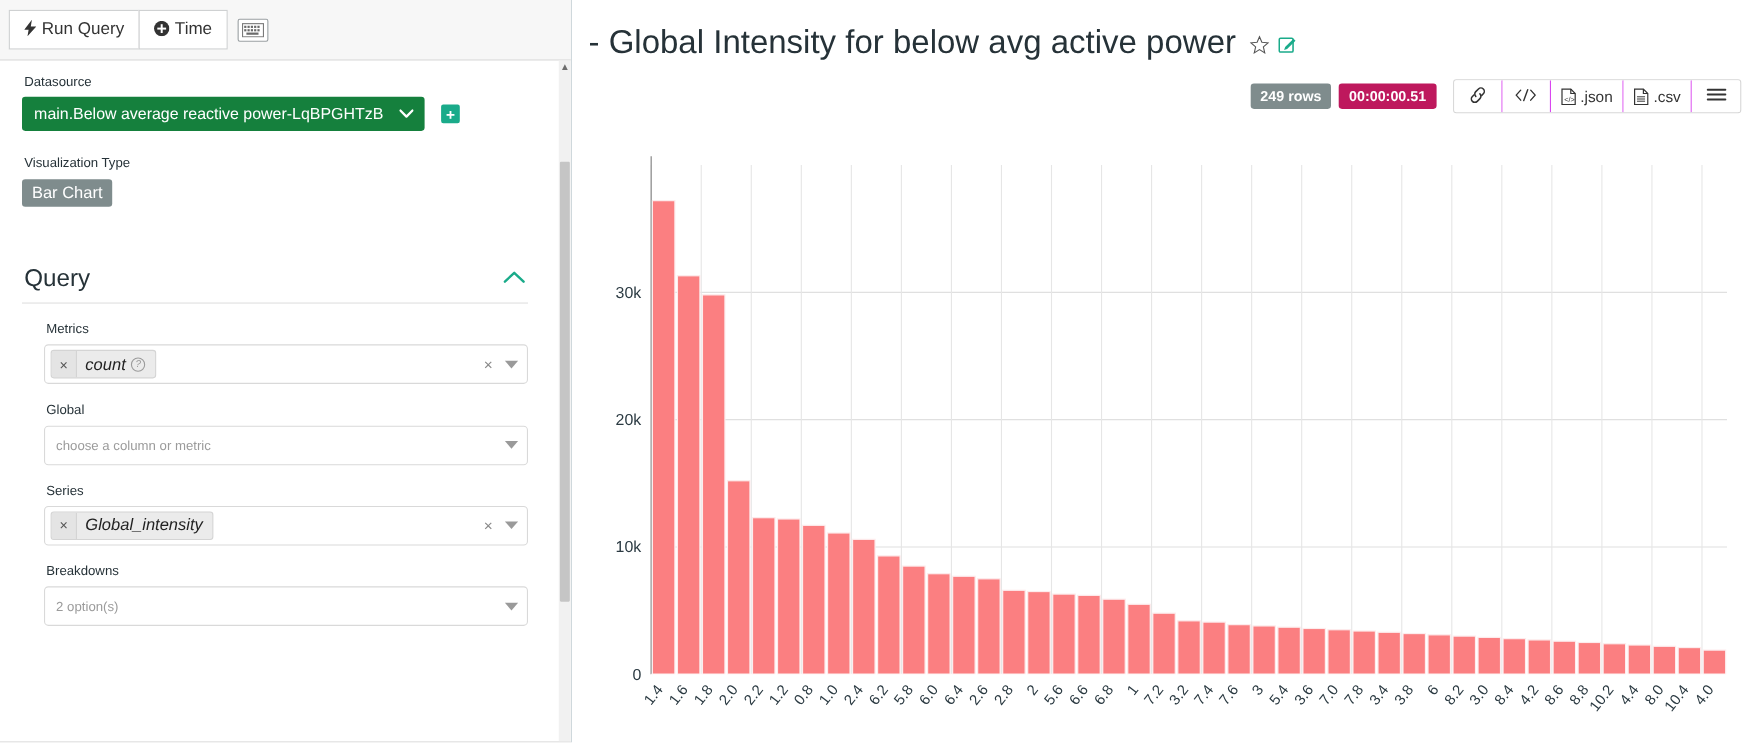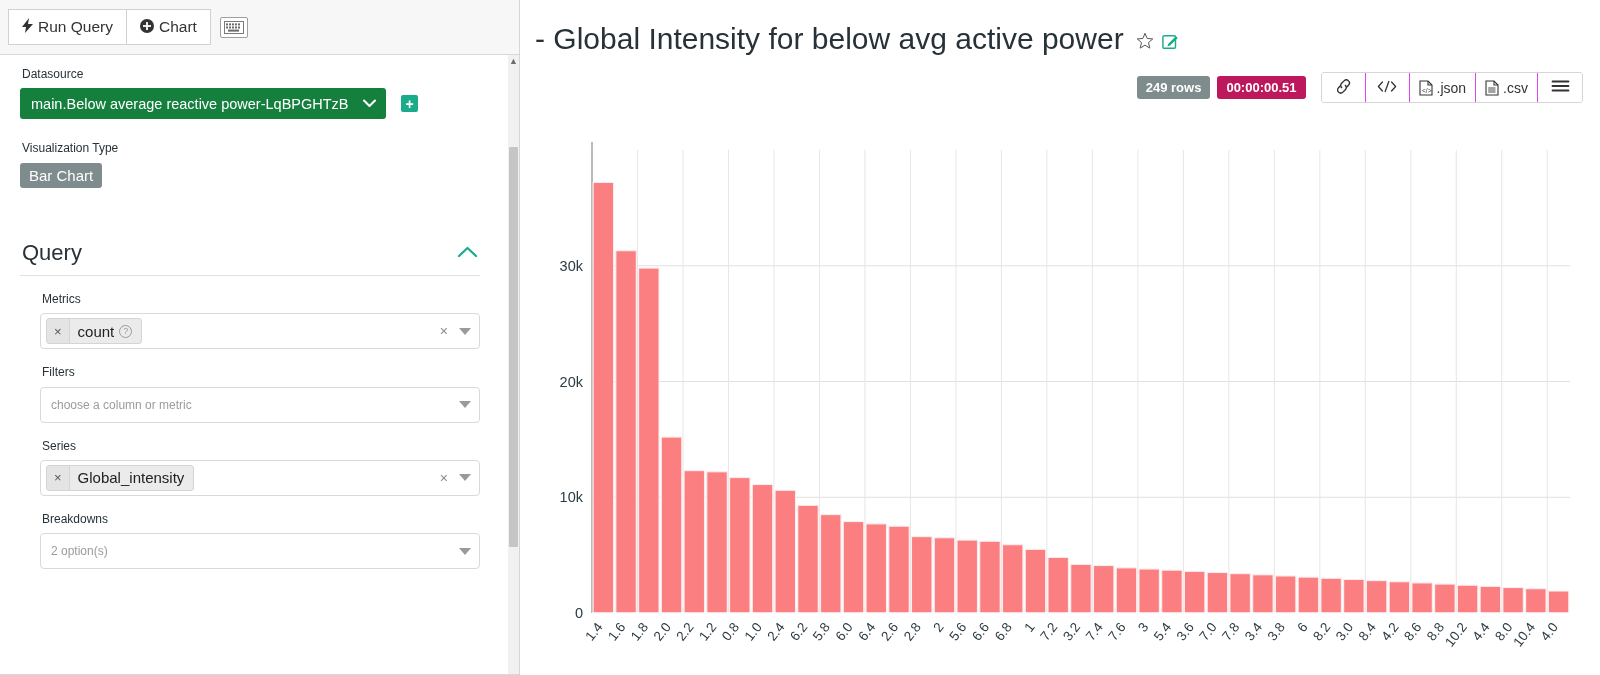--- a/index.html
+++ b/index.html
@@ -153,21 +153,21 @@
     color: #222;
     overflow: hidden;
   }
   .token .tok-x {
     padding: 0 7px; height: 100%;
     display: flex; align-items: center;
     color: #555; font-size: 13px;
     border-right: 1px solid #d4d4d4;
     background: #e4e4e4;
   }
-  .token .tok-label { padding: 0 9px 0 8px; display:flex; align-items:center; }
+  .token .tok-label { padding: 0 9px 0 8px; display:flex; align-items:center;font-style:italic; }
   .tok-help {
     margin-left: 5px; width: 13px; height: 13px; border-radius: 50%;
     border: 1px solid #9b9b9b; color: #9b9b9b;
     font-size: 9px; display: inline-flex; align-items: center; justify-content: center;
   }
   .sel-right { margin-left: auto; display: flex; align-items: center; }
   .sel-clear { color: #8a8a8a; font-size: 14px; margin-right: 11px; }
   .sel-arrow {
     width: 0; height: 0;
     border-left: 6px solid transparent;
@@ -259,21 +259,21 @@
           <span>Run Query</span>
         </div>
         <div class="btn">
           <span class="gl">
             <svg width="14" height="14" viewBox="0 0 14 14">
                 <circle cx="7" cy="7" r="7" fill="#333"></circle>
                 <rect x="6.1" y="3" width="1.8" height="8" fill="#fff"></rect>
                 <rect x="3" y="6.1" width="8" height="1.8" fill="#fff"></rect>
               </svg>
           </span>
-          <span>Chart</span>
+          <span>Time</span>
         </div>
       </div>
       <div class="kbd-btn">
         <span>
           <svg width="20" height="13" viewBox="0 0 20 13">
             <rect x="0.5" y="0.5" width="19" height="12" fill="#fff" stroke="#7a7a7a"></rect>
             <g fill="#6a6a6a">
               <rect x="2" y="2.4" width="2" height="2"></rect>
                 <rect x="5" y="2.4" width="2" height="2"></rect>
               <rect x="8" y="2.4" width="2" height="2"></rect>
@@ -341,21 +341,21 @@
                 </span>
               </span>
               <span class="sel-right">
                 <span class="sel-clear">×</span>
                 <span class="sel-arrow"></span>
               </span>
             </div>
           </div>
 
           <div class="field">
-            <div class="ctl-label">Filters</div>
+            <div class="ctl-label">Global</div>
             <div class="sel-box tall">
               <span class="placeholder">choose a column or metric</span>
               <span class="sel-right">
                 <span class="sel-arrow"></span>
               </span>
             </div>
           </div>
 
           <div class="field">
             <div class="ctl-label">Series</div>

